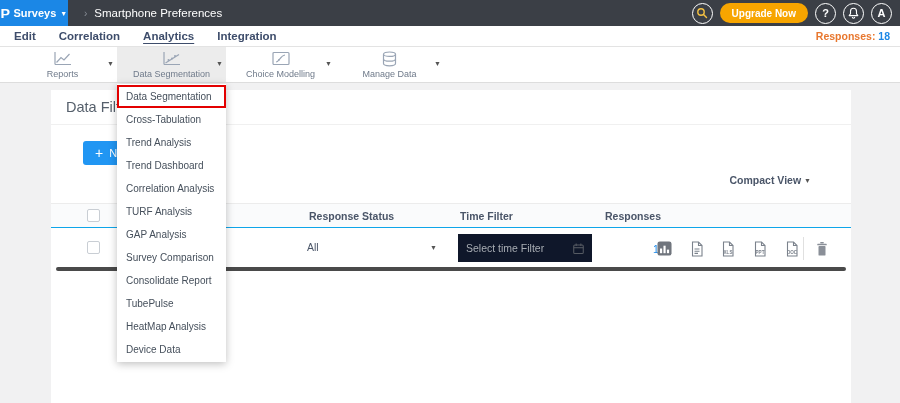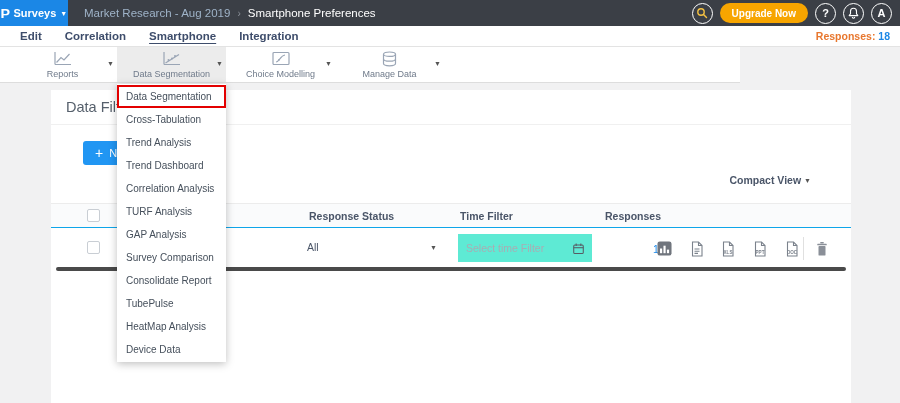--- a/index.html
+++ b/index.html
@@ -17,28 +17,28 @@
   .bc-parent { color:#9fb3c8; cursor:pointer; }
   .bc-sep { color:#8a8f98; font-size:10px; }
   .bc-current { color:#ffffff; }
   .topbar-right { margin-left:auto; display:flex; align-items:center; gap:7px; padding-right:8px; }
   .circle-btn { width:21px; height:21px; border:1.4px solid #fff; border-radius:50%; display:flex; align-items:center; justify-content:center; color:#fff; font-size:11px; font-weight:700; cursor:pointer; background:transparent; }
   .upgrade-btn { height:20px; background:#f7a500; border:none; border-radius:10px; color:#fff; font-size:10px; font-weight:700; padding:0 12px; cursor:pointer; font-family:inherit; }
 
   
   .navtabs { position:absolute; top:26px; left:0; width:900px; height:21px; background:#fff; border-bottom:1px solid #e3e3e3; display:flex; align-items:center; }
   .navtab { font-size:11.5px; font-weight:700; color:#3e4d6b; margin-left:23px; cursor:pointer; }
-  .navtab:first-child { margin-left:20px; }
+  .navtab:first-child { margin-left:0;padding-left:14px; }
   .navtab.active { text-decoration:underline; text-underline-offset:3px; }
   .responses-wrap { margin-left:auto; margin-right:10px; font-size:10.5px; font-weight:700; }
   .responses-label { color:#e8772e;margin-left:28px; }
   .responses-count { color:#1b87e6; }
 
   
-  .toolbar { position:absolute; top:47px; left:0; width:740px; height:36px; background:#fff; border-bottom:1px solid #ddd; display:flex; padding-left:8px; }
+  .toolbar { position:absolute; top:47px; left:0; width:900px; height:36px; background:#fff; border-bottom:1px solid #ddd; display:flex; padding-left:8px; }
   .tool-group { position:relative; width:109px; height:35px; display:flex; flex-direction:column; align-items:center; justify-content:center; cursor:pointer; }
   .tool-group.active { background:#ececec; }
   .tool-icon { height:16px; display:flex; align-items:center; }
   .tool-icon svg { stroke:#9aa5b5; fill:none; stroke-width:1.2; }
   .tool-label { font-size:9px; color:#6f7a8a; margin-top:2px; white-space:nowrap; }
   .tool-caret { position:absolute; right:3px; top:13px; font-size:7px; color:#555; }
 
   
   .dropdown { position:absolute; left:117px; top:84px; width:109px; background:#fff; box-shadow:0 2px 8px rgba(0,0,0,.25); z-index:50; padding:1px 0; }
   .dd-item { position:relative; height:23px; line-height:23px; padding-left:9px; font-size:10px; color:#454f5b; cursor:pointer; white-space:nowrap; }
@@ -56,21 +56,21 @@
 
   
   .thead { position:absolute; left:0; top:113px; width:800px; height:25px; background:#fafbfc; border-top:1px solid #ececec; border-bottom:1px solid #0ea5e9; }
   .trow { position:absolute; left:0; top:138px; width:800px; height:40px; background:#fff; }
   .th { position:absolute; font-size:10.5px; font-weight:700; color:#4a5568; top:6px; white-space:nowrap; }
   .checkbox { position:absolute; left:36px; width:13px; height:13px; border:1px solid #c9ced4; border-radius:2px; background:#fff; cursor:pointer; }
   .thead .checkbox { top:5px; }
   .trow .checkbox { top:13px; }
   .cell-status { position:absolute; left:256px; top:13px; width:130px; display:flex; align-items:center; justify-content:space-between; font-size:10.5px; color:#4a5568; cursor:pointer; }
   .cell-status .caret { font-size:7px; color:#555; }
-  .time-input-wrap { position:absolute; left:407px; top:6px; width:134px; height:28px; background:#5eead4; display:flex; align-items:center; }
+  .time-input-wrap { position:absolute; left:407px; top:6px; width:134px; height:28px; background:#0f172a; display:flex; align-items:center; }
   .time-input { flex:1; border:none; background:transparent; font-size:10.5px; color:#6b7280; padding-left:8px; font-family:inherit; outline:none; min-width:0; }
   .time-input::placeholder { color:#a8adb3; }
   .cal-icon { flex:0 0 auto; margin-right:7px; display:flex; cursor:pointer; }
   .resp-count { position:absolute; left:602px; top:15px; font-size:10.5px; color:#1b87e6; }
   .icon-slot { position:absolute; top:12px; width:17px; height:17px; display:flex; align-items:center; justify-content:center; cursor:pointer; }
   .v-div { position:absolute; left:752px; top:9px; width:1px; height:23px; background:#e0e0e0; }
   .hscrollbar { position:absolute; left:5px; top:177px; width:790px; height:4px; background:#4a4a4a; border-radius:2px; cursor:grab; }
 
   .file-icon svg { stroke:#7b828c; fill:none; stroke-width:1.1; }
   .file-icon text { fill:#7b828c; stroke:none; font-family:"Liberation Sans", sans-serif; font-weight:700; }
@@ -80,21 +80,20 @@
 
 <div class="screen">
 
   <div class="topbar">
     <div class="logo-block">
       <span class="logo-glyph">P</span>
       <span class="logo-text">Surveys</span>
       <span class="logo-caret">▼</span>
     </div>
     <div class="breadcrumb">
-      <span class="bc-parent">Market Research - Aug 2019</span>
       <span class="bc-sep">›</span>
       <span class="bc-current">Smartphone Preferences</span>
     </div>
     <div class="topbar-right">
       <div class="circle-btn">
         <span style="display:flex;">
           <svg width="12" height="12" viewBox="0 0 12 12">
               <circle cx="5" cy="5" r="3.2" fill="none" stroke="#f5c242" stroke-width="1.4"></circle>
               <line x1="7.5" y1="7.5" x2="10.5" y2="10.5" stroke="#f5c242" stroke-width="1.4" stroke-linecap="round"></line>
             </svg>
@@ -114,21 +113,21 @@
       </div>
       <div class="circle-btn">
         <span>A</span>
       </div>
     </div>
   </div>
 
   <div class="navtabs">
     <span class="navtab">Edit</span>
     <span class="navtab">Correlation</span>
-    <span class="navtab active">Smartphone</span>
+    <span class="navtab active">Analytics</span>
     <span class="navtab">Integration</span>
     <span class="responses-wrap">
       <span class="responses-label">Responses:</span>
       <span class="responses-count">18</span>
     </span>
   </div>
 
   <div class="toolbar">
     <div class="tool-group">
       <span class="tool-icon">

